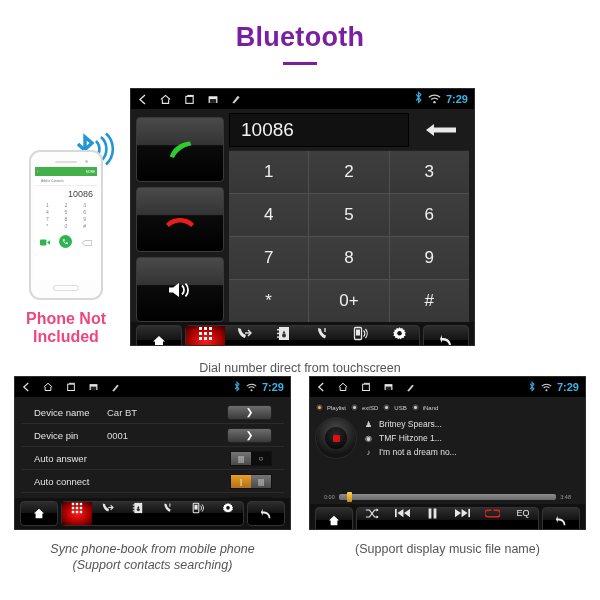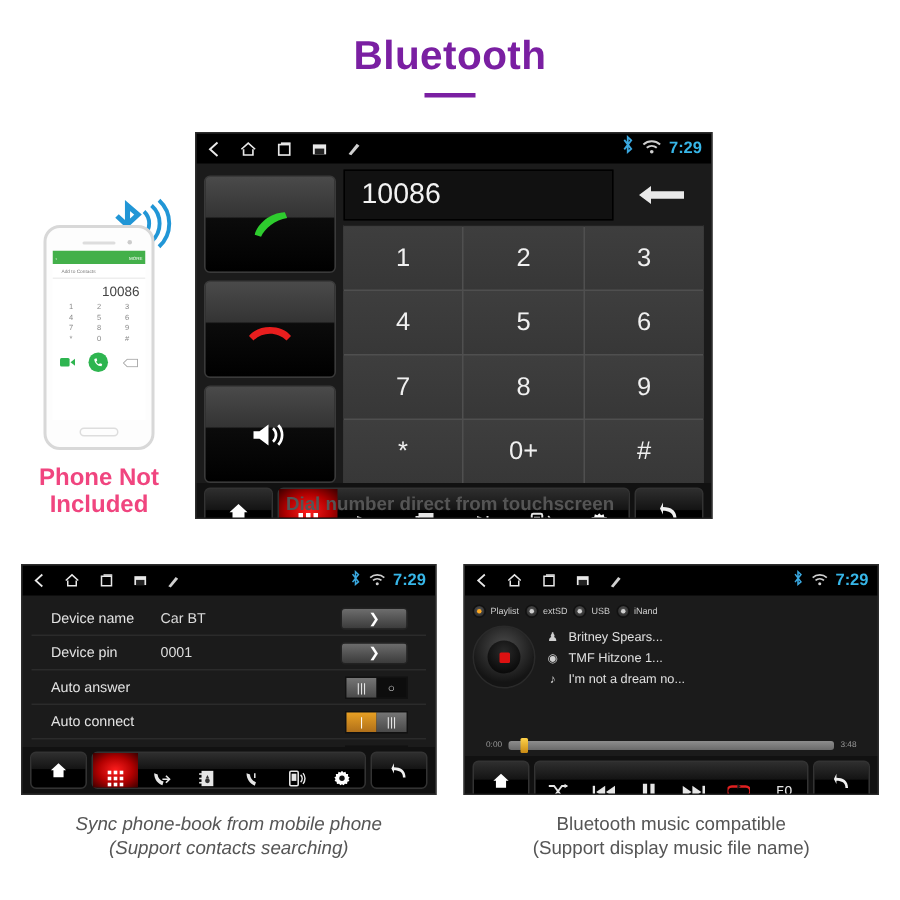--- a/index.html
+++ b/index.html
@@ -79,22 +79,22 @@
   }
   .nav-sec {
     background: linear-gradient(180deg,#2e2e2e 0%, #141414 46%, #000 48%, #000 100%);
     border:1px solid #333; border-radius:4px; height:100%;
     display:flex; align-items:center; justify-content:center;
   }
   .nav-home { width:46px; }
   .nav-back { width:46px; margin-left:auto; }
   .nav-mid { flex:1; display:flex; }
   .nav-btn {
-    flex:1; display:flex; align-items:flex-end; justify-content:center;
-    color:#e6e6e6; height:100%;font-family:Liberation Mono, monospace;
+    flex:1; display:flex; align-items:flex-start; justify-content:center;
+    color:#e6e6e6; height:100%;
   }
   .nav-btn.active {
     background: radial-gradient(ellipse at center, #ff1e1e 0%, #b00000 55%, #3a0000 100%);
   }
 
   
   #phone-block { position:absolute; left:14px; top:150px; width:104px; }
   .bt-logo { position:absolute; left:58px; top:-18px; }
   .phone {
     width:74px; height:150px; margin:0 auto;
@@ -428,21 +428,21 @@
               </svg>
           </div>
         </div>
       </div>
       <div class="phone-home"></div>
     </div>
 
     <div class="not-included">Phone Not Included</div>
   </div>
 
-  <div class="caption" style="left:0; top:328px;font-weight:bold;">Dial number direct from touchscreen</div>
+  <div class="caption" style="left:0; top:360px;">Dial number direct from touchscreen</div>
 
   <div class="unit" id="settings-unit">
     <div class="statusbar">
       <span class="sb-icon">
         <svg width="8" height="10" viewBox="0 0 9 11">
             <polyline points="7,1 2,5.5 7,10" fill="none" stroke="#e8e8e8" stroke-width="1.3"></polyline>
           </svg>
       </span>
       <span class="sb-icon">
         <svg width="10" height="10" viewBox="0 0 12 12">
@@ -750,17 +750,16 @@
       </div>
     </div>
   </div>
 
   <div class="caption" style="left:14px; top:541px; width:277px;font-style:italic;">
     <div>Sync phone-book from mobile phone</div>
     <div>(Support contacts searching)</div>
   </div>
 
   <div class="caption" style="left:309px; top:541px; width:277px;">
-    <div>Bluetooth music compatible</div>
     <div>(Support display music file name)</div>
   </div>
 
 </div>
 
 </body></html>

